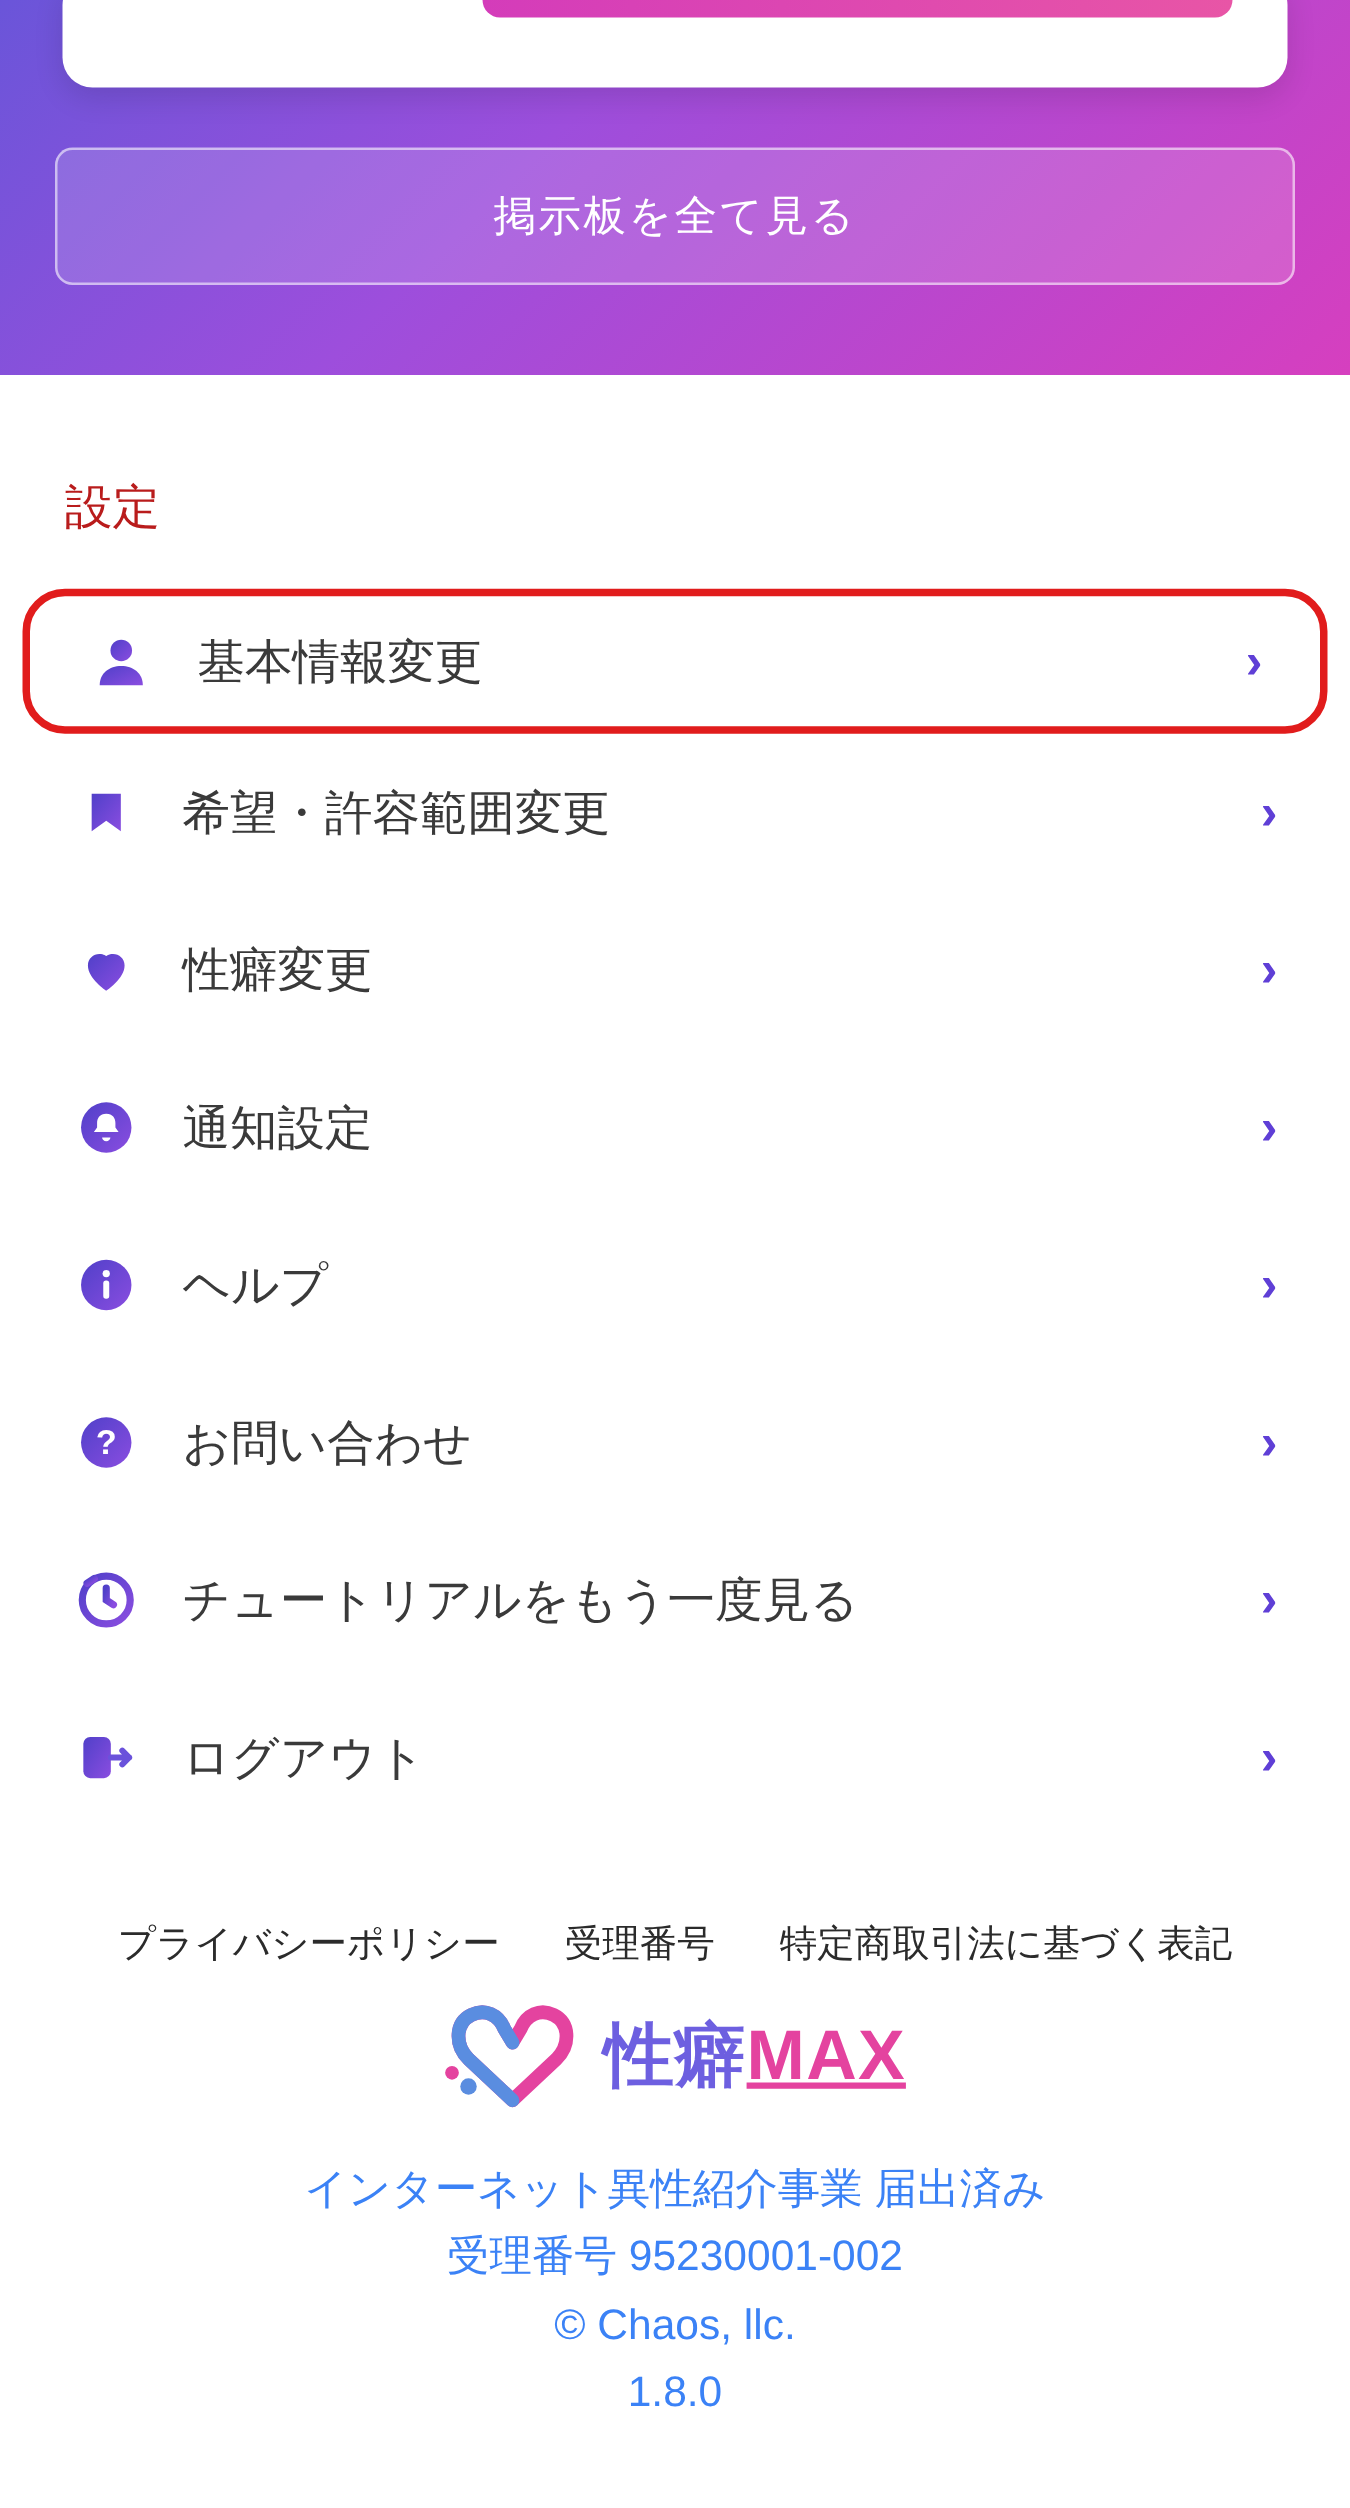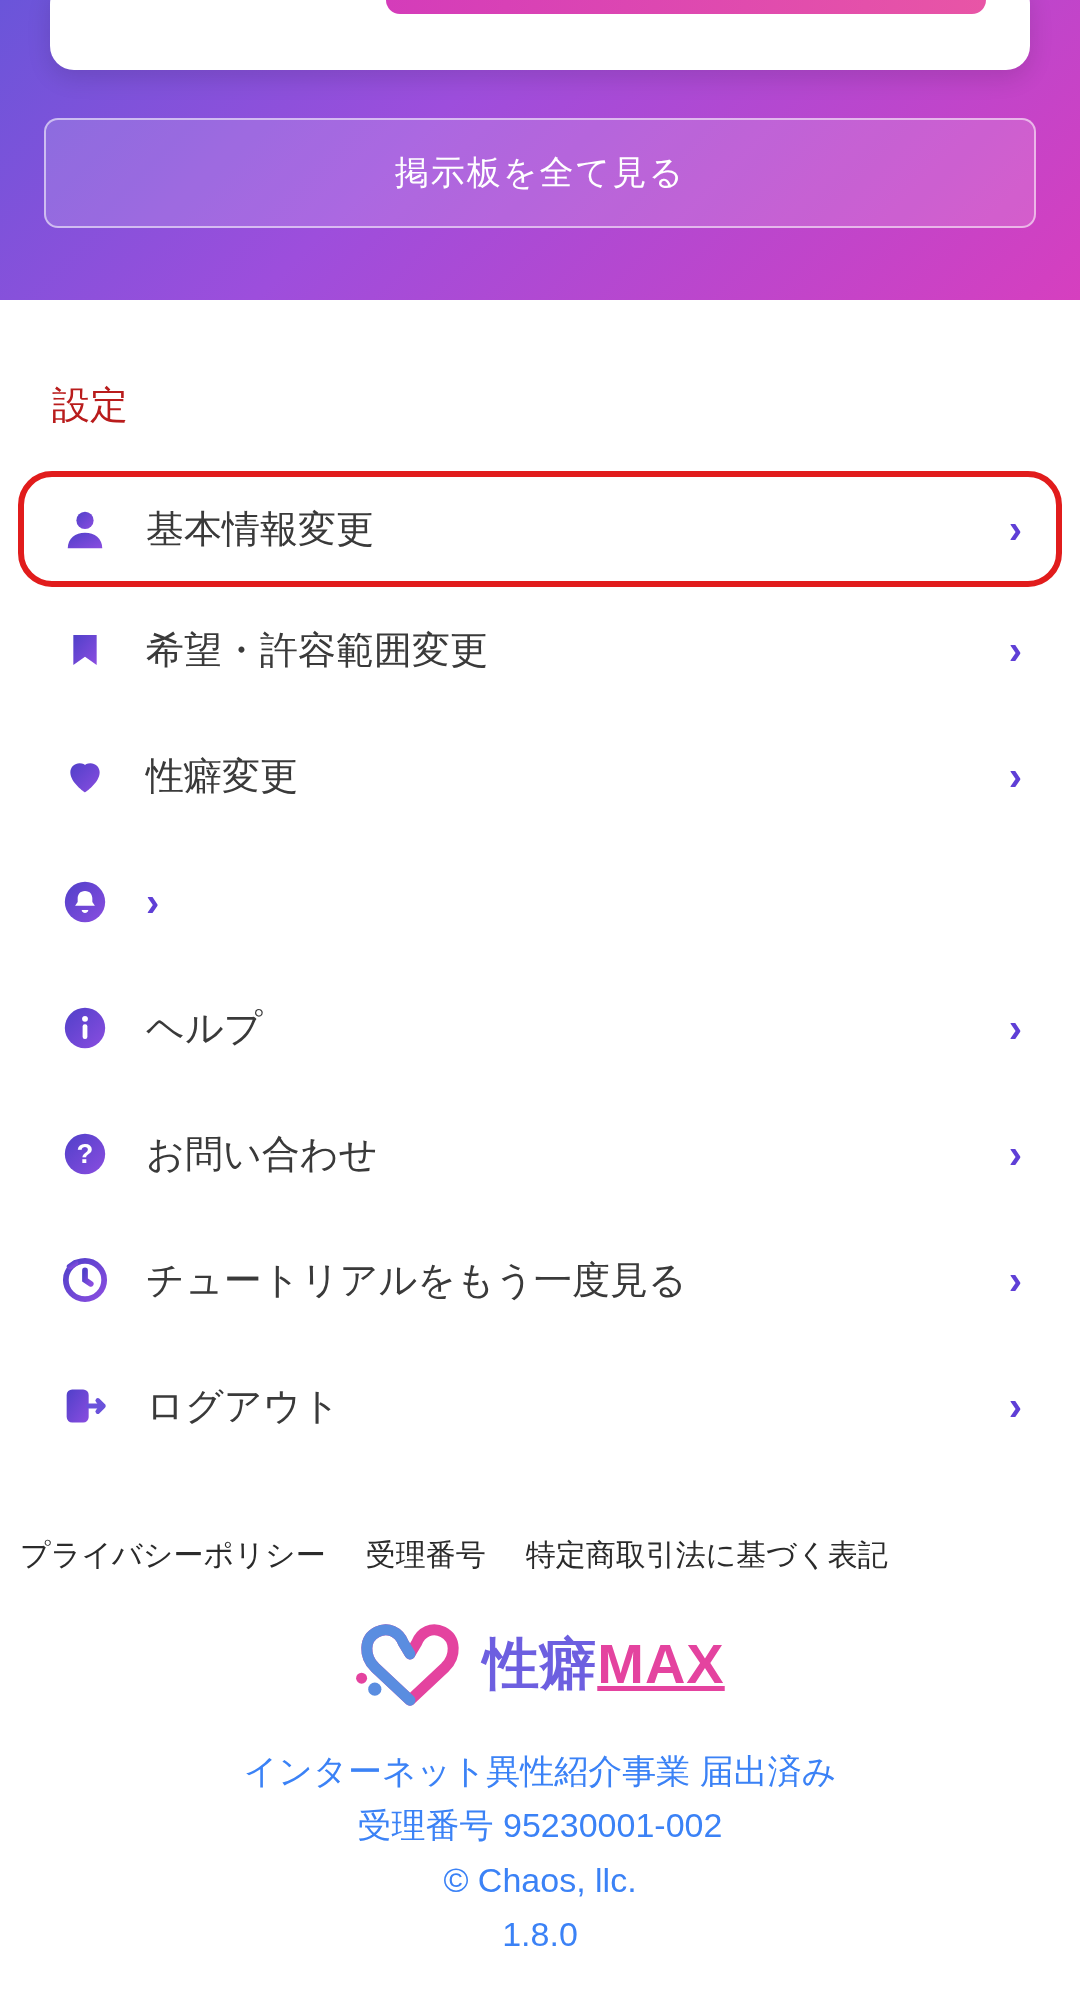--- a/index.html
+++ b/index.html
@@ -66,21 +66,21 @@
     align-items: center;
     height: 126px;
     padding: 0 58px;
     cursor: pointer;
     position: relative;
   }
   .setting-row.highlighted {
     border: 6px solid #e11c1c;
     border-radius: 34px;
     margin: 0 18px;
-    padding: 0 34px;
+    padding: 0 46px;
     height: 116px;
   }
 
   .setting-icon {
     width: 54px;
     height: 54px;
     flex: 0 0 54px;
     margin-right: 34px;
     display:flex; align-items:center; justify-content:center;
   }
@@ -101,22 +101,22 @@
   .grad-stop-b { stop-color:#8a4de0; }
 
   
   .footer {
     text-align: center;
     padding: 66px 20px 80px 20px;
   }
   .footer-links {
     font-size: 30px;
     color: #2b2b2b;
-    display:flex; justify-content:flex-start; gap:40px;
-    margin-bottom: 44px;
+    display:flex; justify-content:center; gap:52px;
+    margin-bottom: 24px;
     flex-wrap: wrap;
   }
   .footer-links span { cursor:pointer; }
   .brand {
     display:flex; align-items:center; justify-content:center;
     gap:18px; margin-bottom: 34px;
   }
   .brand svg { width: 110px; height: 90px; }
   .brand-text { font-size: 56px; font-weight: 700; letter-spacing:1px; }
   .brand-text .a { color:#6d5fe0; }
@@ -175,20 +175,21 @@
         <span class="setting-label">性癖変更</span>
         <span class="chevron">›</span>
       </div>
       <div class="setting-row">
         <span class="setting-icon">
           <svg viewBox="0 0 24 24" width="44" height="44">
             <circle cx="12" cy="12" r="11" fill="url(#g)"></circle>
             <path d="M12 6c-2.8 0-4 2-4 4v2l-1.4 2h10.8L16 12v-2c0-2-1.2-4-4-4Zm0 12c1 0 1.8-.7 1.8-1.6h-3.6c0 .9.8 1.6 1.8 1.6Z" fill="#fff"></path>
           </svg>
         </span>
+        <span class="setting-label">通知設定</span>
         <span class="chevron">›</span>
       </div>
       <div class="setting-row">
         <span class="setting-icon">
           <svg viewBox="0 0 24 24" width="44" height="44">
             <circle cx="12" cy="12" r="11" fill="url(#g)"></circle>
             <rect x="10.7" y="10" width="2.6" height="8" rx="1.2" fill="#fff"></rect>
             <circle cx="12" cy="7" r="1.6" fill="#fff"></circle>
           </svg>
         </span>

